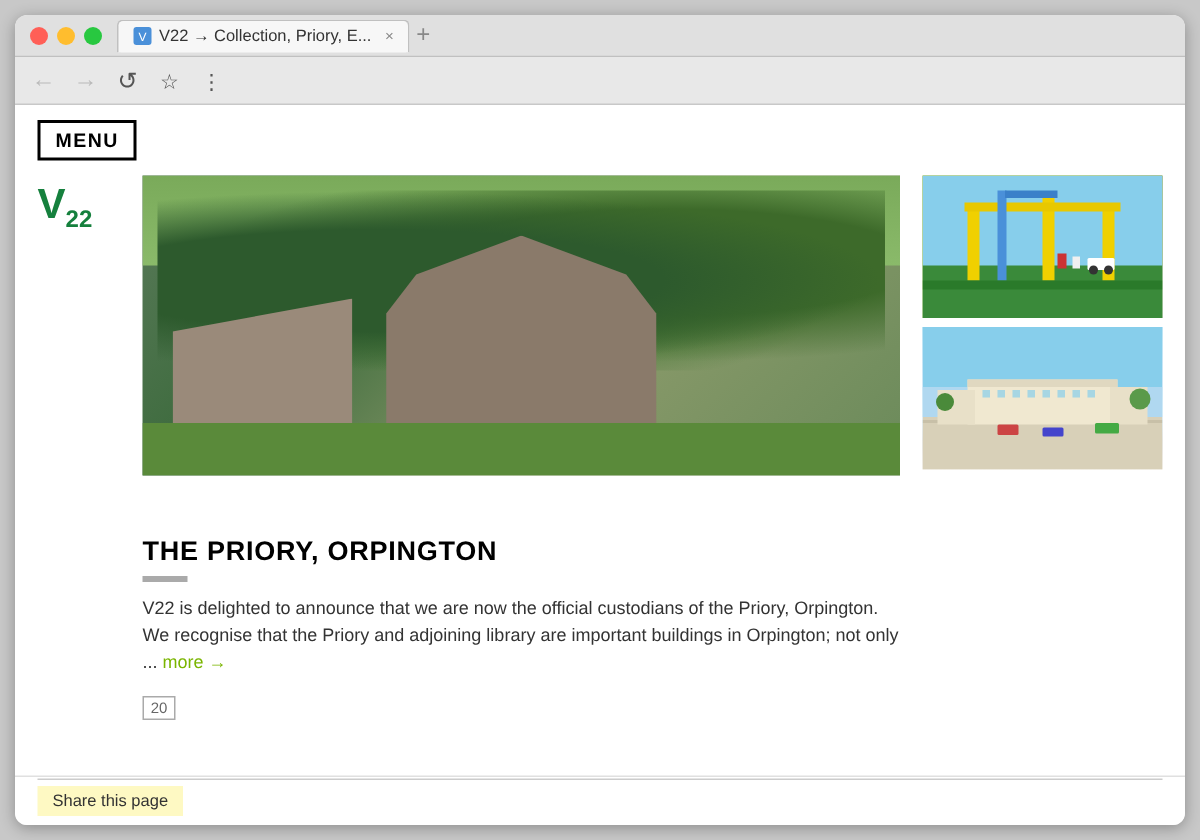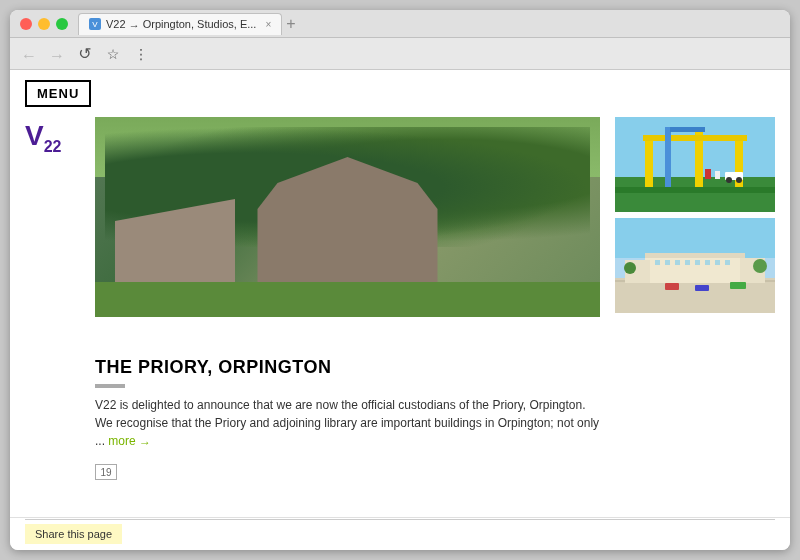--- a/index.html
+++ b/index.html
@@ -194,21 +194,21 @@
       width: 55px;
       flex-shrink: 0;
       display: flex;
       align-items: flex-start;
       padding-top: 5px;
     }
 
     .v22-logo {
       font-size: 28px;
       font-weight: bold;
-      color: #4c1d95;
+      color: #15803d;
       line-height: 1;
     }
 
     .v22-logo sub {
       font-size: 16px;
     }
 
     .center-column {
       flex: 1;
       min-width: 0;
@@ -379,21 +379,21 @@
 
   <div class="browser-titlebar">
     <div class="window-controls">
       <button class="control-btn control-close"></button>
       <button class="control-btn control-minimize"></button>
       <button class="control-btn control-maximize"></button>
     </div>
     <div class="tab-bar">
       <div class="tab">
         <span class="tab-favicon">V</span>
-        <span>V22 → Orpington, Studios, E...</span>
+        <span>V22 → Collection, Priory, E...</span>
         <span class="tab-close">×</span>
       </div>
       <span class="tab-new">+</span>
     </div>
   </div>
 
   <div class="browser-toolbar">
     <button class="nav-btn disabled">←</button>
     <button class="nav-btn disabled">→</button>
     <button class="nav-btn">↺</button>
@@ -427,21 +427,21 @@
             <div class="grass-area"></div>
           </div>
 
           
           <h2 class="article-title">THE PRIORY, ORPINGTON</h2>
           <div class="article-divider"></div>
           <p class="article-text">
             <span>V22 is delighted to announce that we are now the official custodians of the Priory, Orpington. We recognise that the Priory and adjoining library are important buildings in Orpington; not only ...</span>
             <a class="more-link">more →</a>
           </p>
-          <div class="article-number">19</div>
+          <div class="article-number">20</div>
 
         </div>
 
         <div class="right-column">
 
           <div class="thumb-image thumb-lego">
             
             <svg width="160" height="95" viewBox="0 0 160 95">
 
               <rect width="160" height="95" fill="#87ceeb"></rect>

